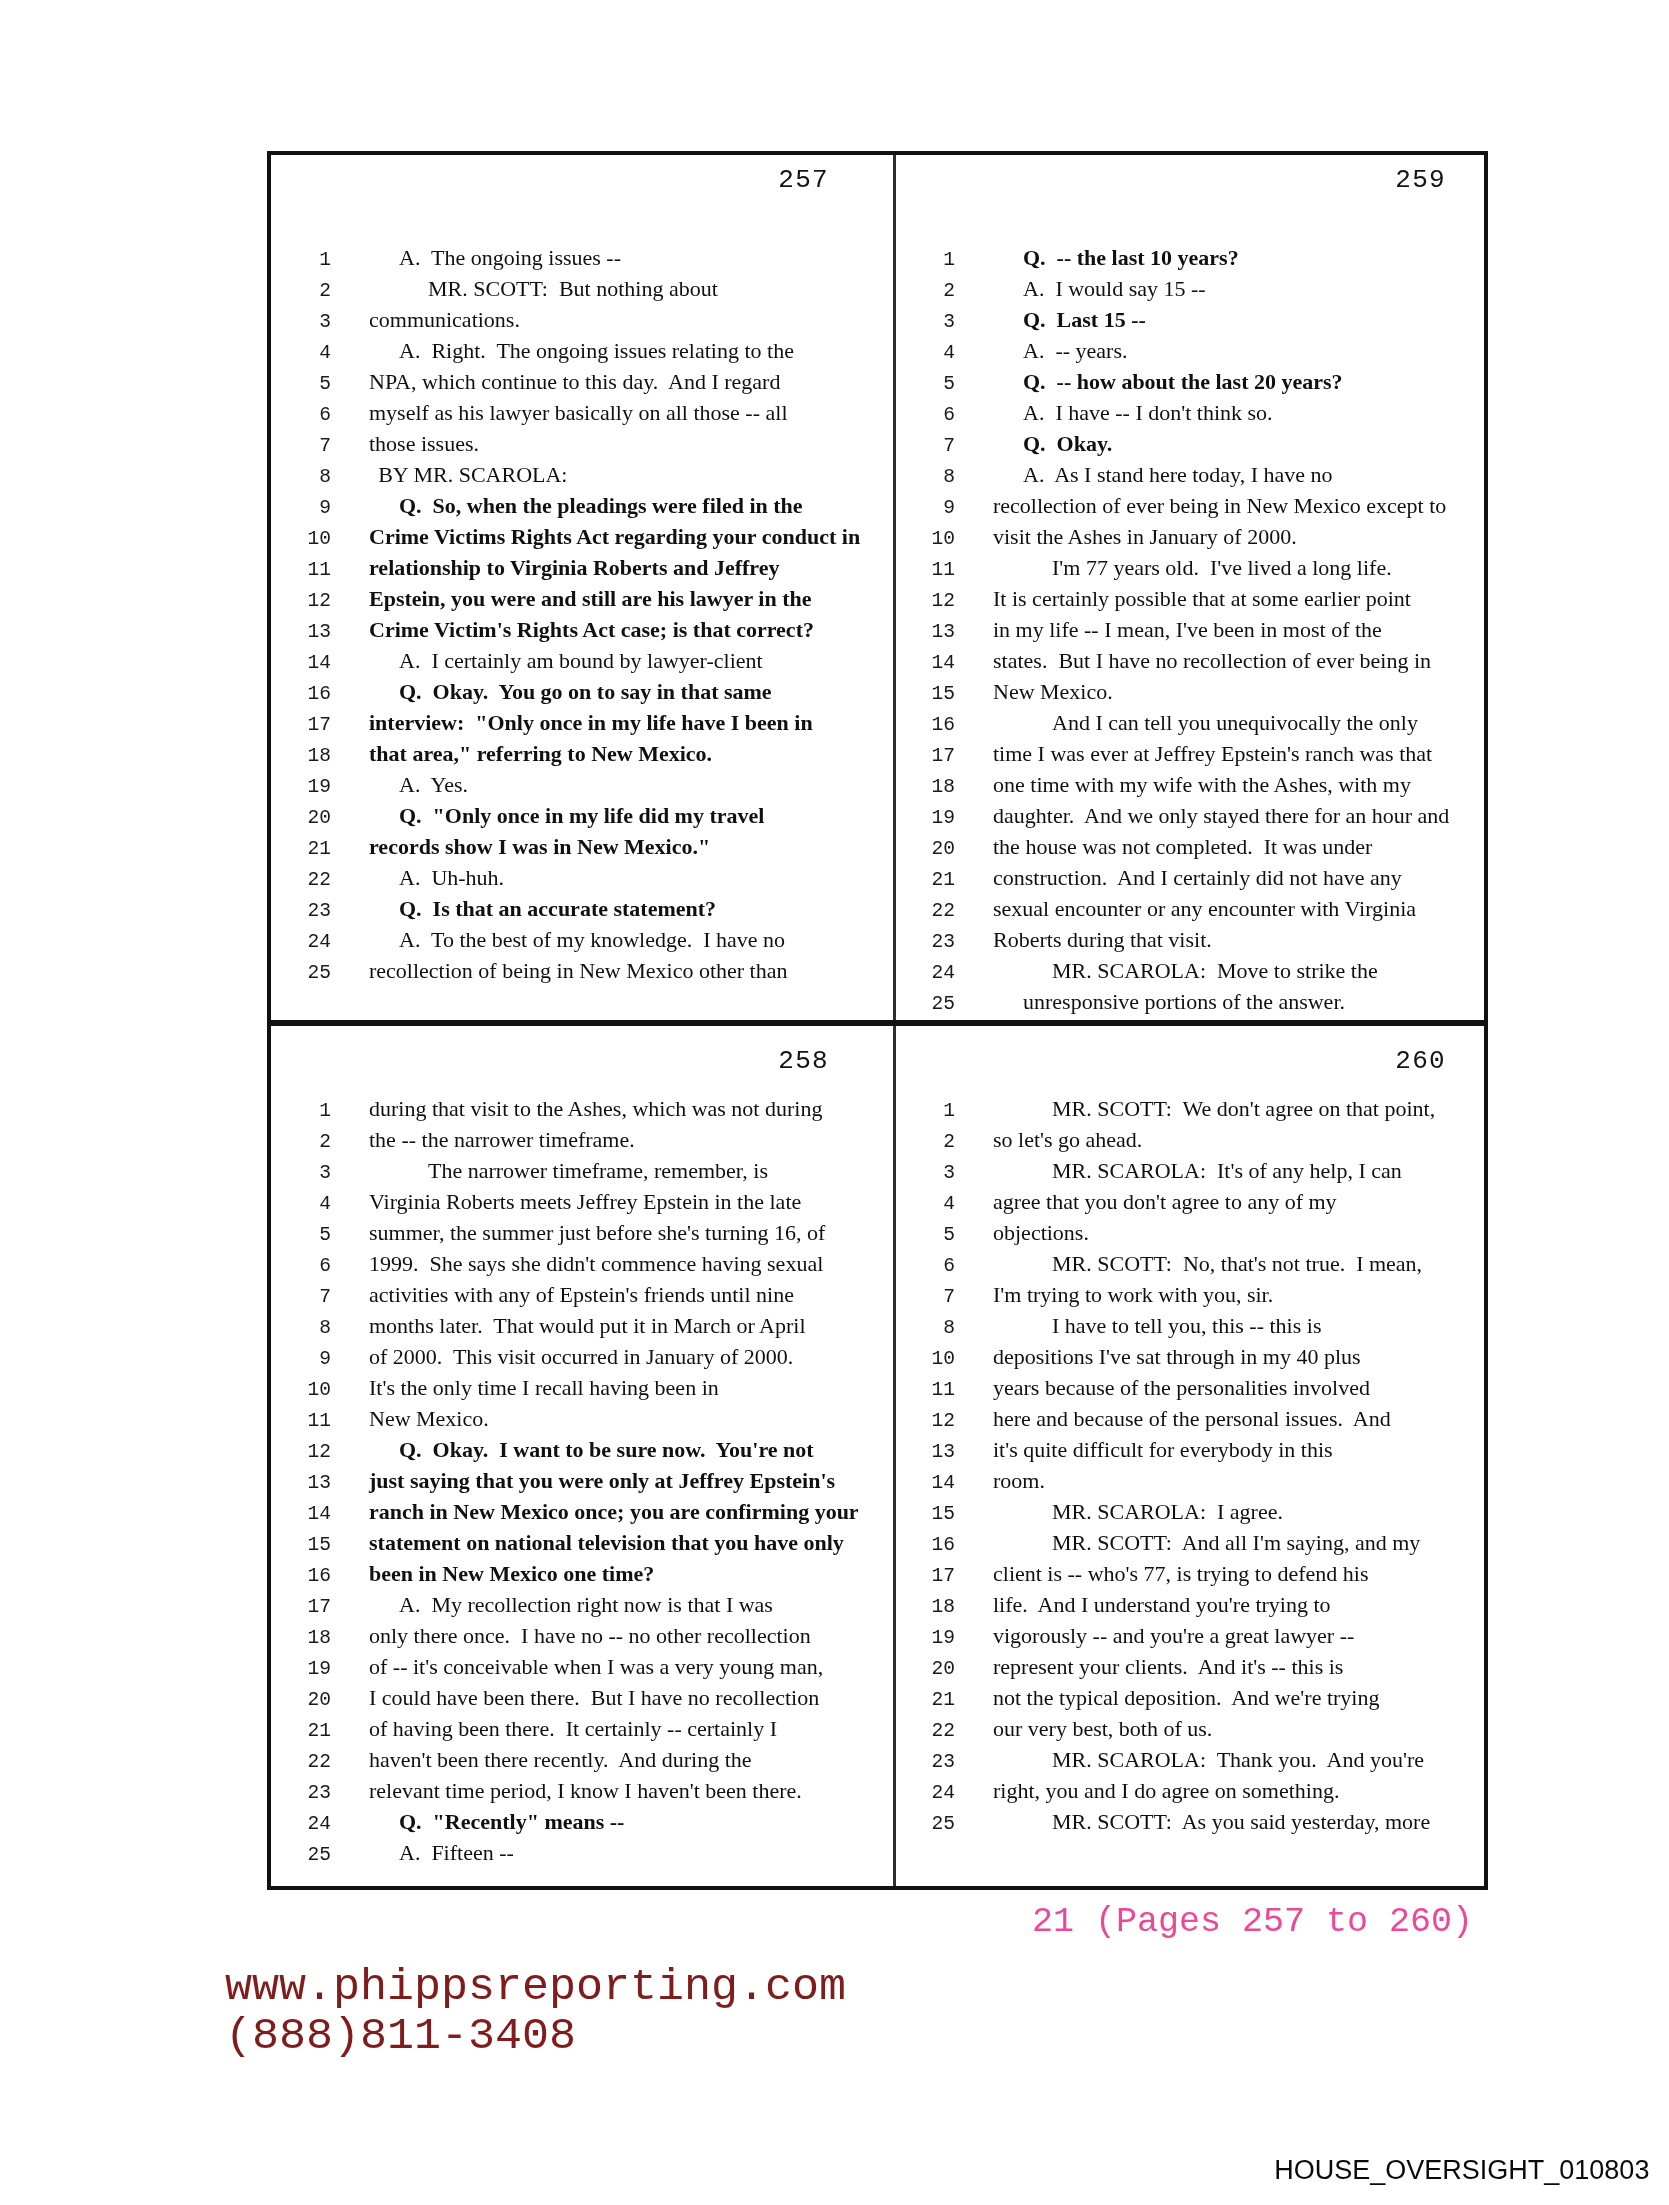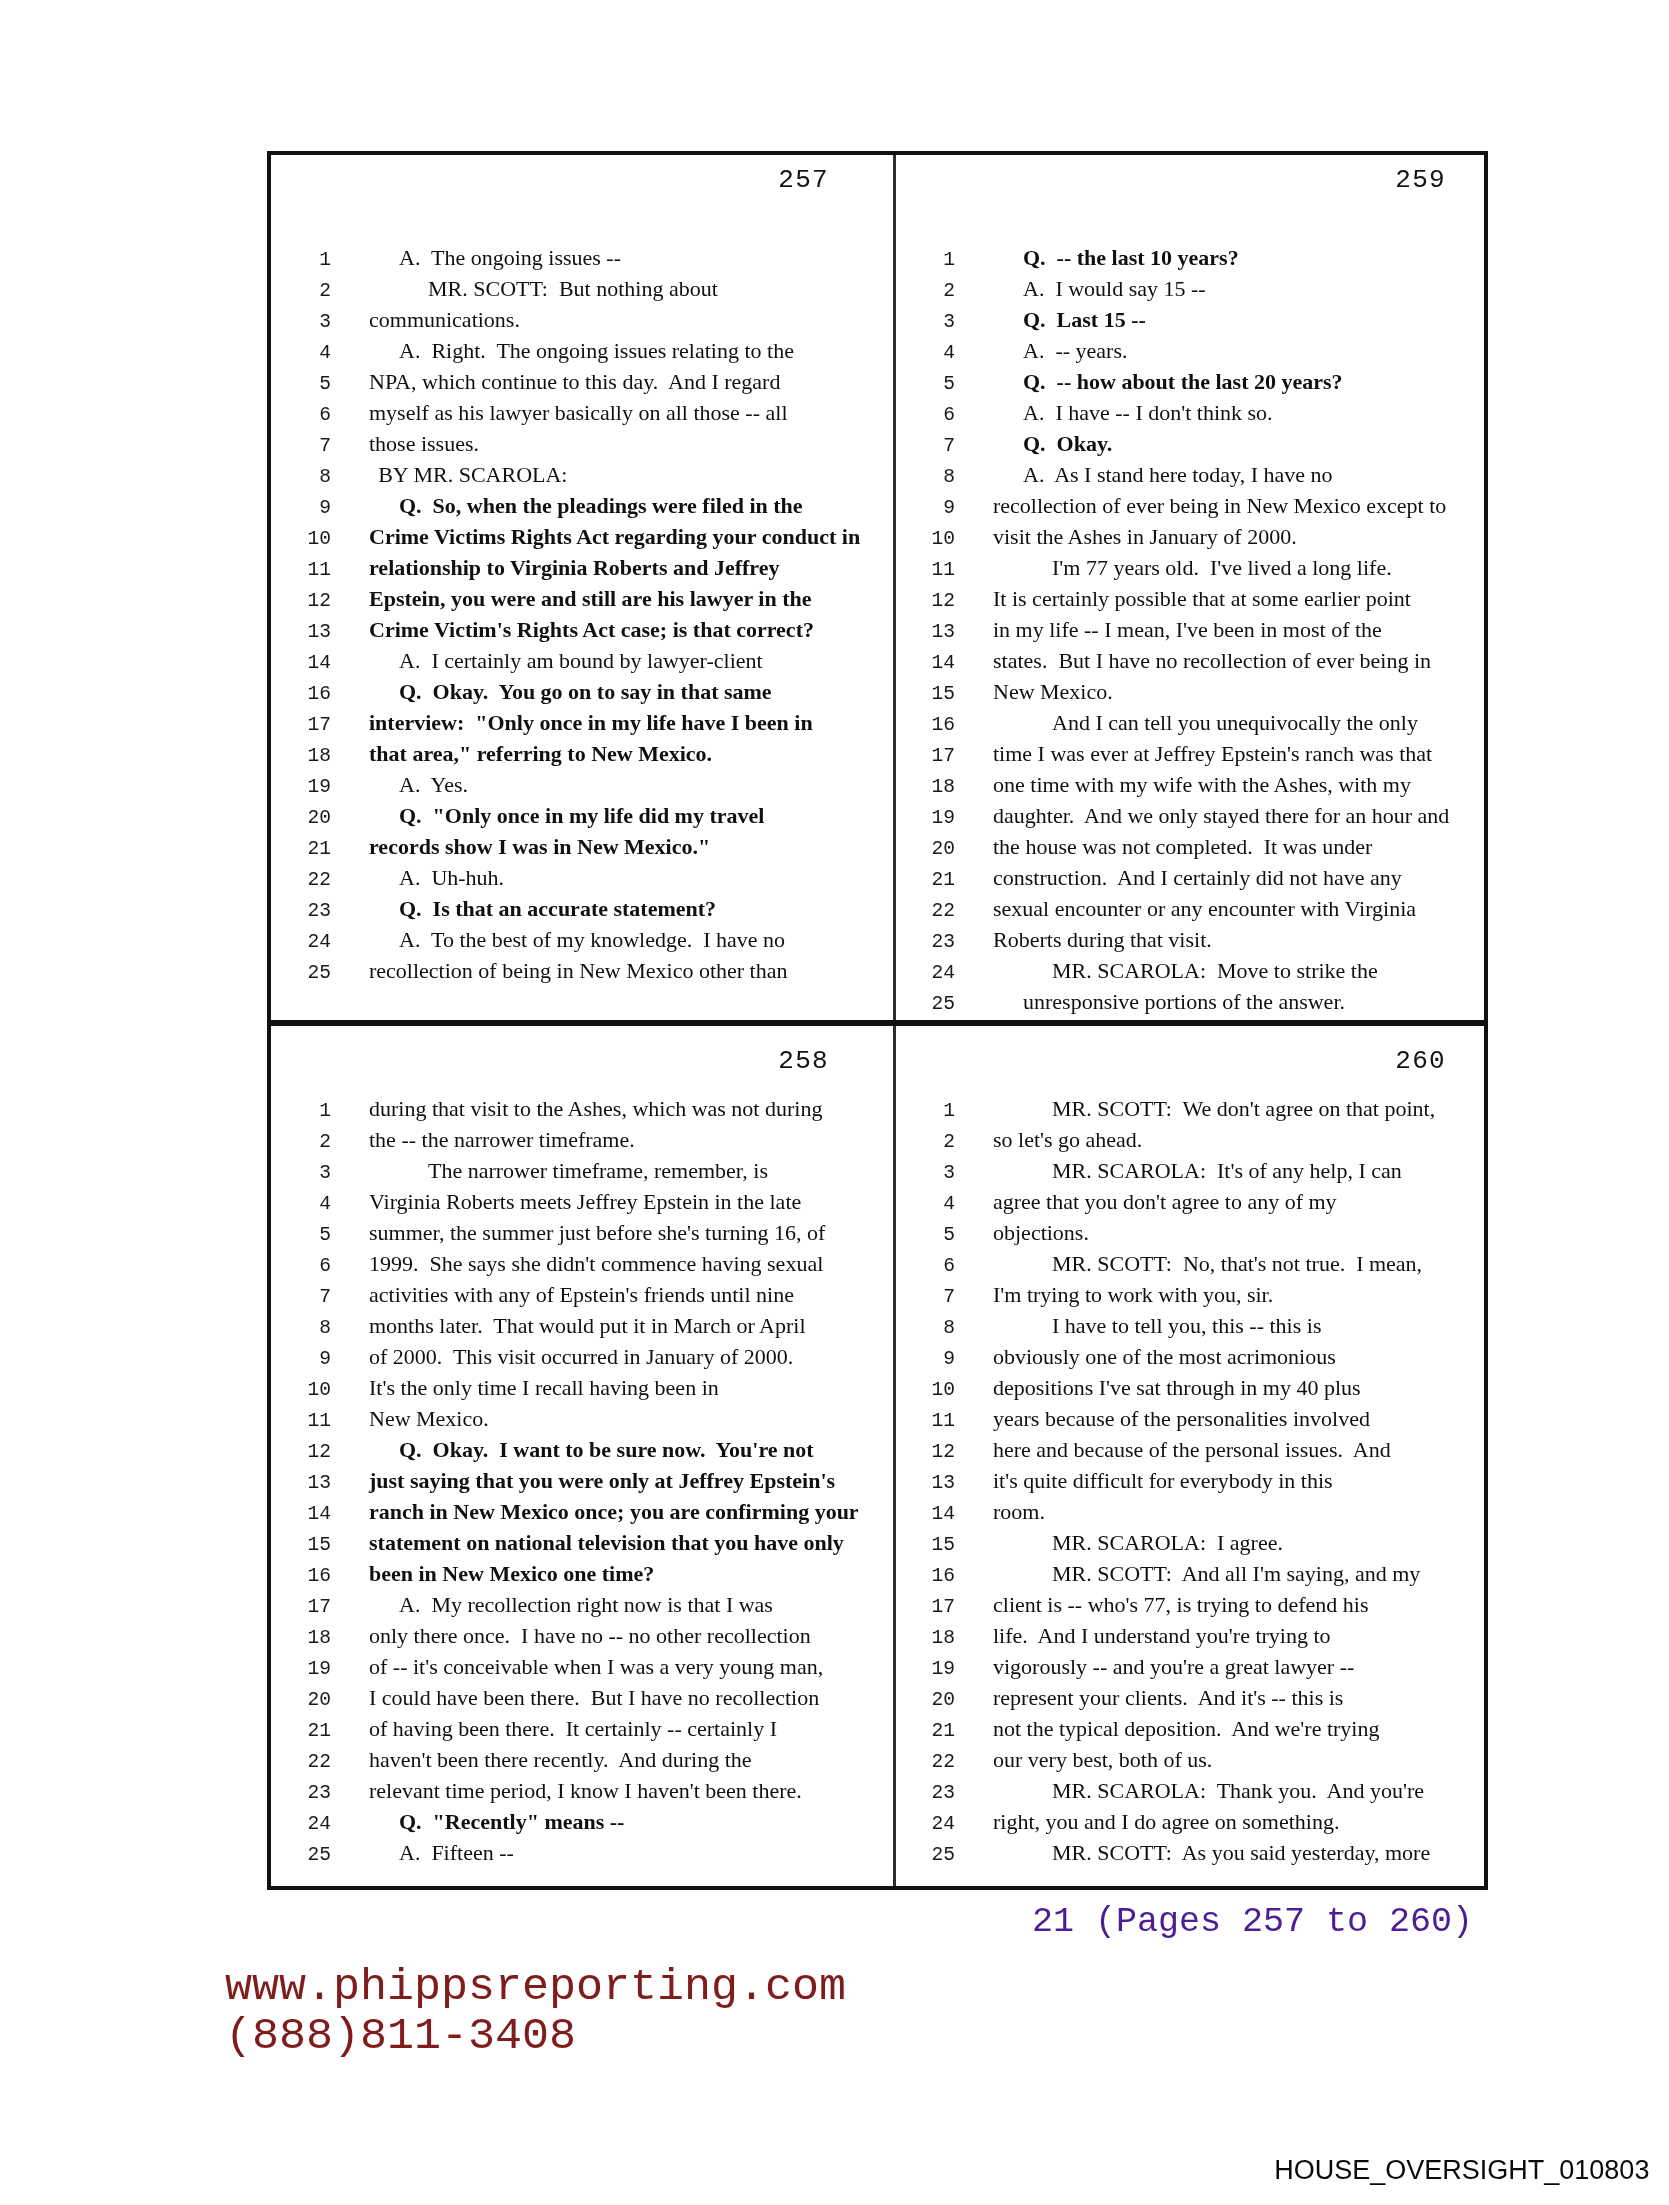--- a/index.html
+++ b/index.html
@@ -34,21 +34,21 @@
   .tx{
     display:inline-block;margin-left:38px;
     font-family:"Liberation Serif",serif;font-size:22px;color:#101010;
   }
   .tx.i1{padding-left:30px;}
   .tx.i2{padding-left:59px;}
   .tx.i3{padding-left:9.2px;}
   .tx.b{font-weight:bold;}
   .folio{
     position:absolute;top:1902px;left:267px;width:1206px;text-align:right;
-    font-family:"Liberation Mono",monospace;font-size:35px;color:#4c1d95;
+    font-family:"Liberation Mono",monospace;font-size:35px;color:#ec4899;
   }
   .reporter{
     position:absolute;left:225px;width:1309px;text-align:left;
     font-family:"Liberation Mono",monospace;font-size:45px;color:#7f1d1d;
   }
   .site{top:1962px;}
   .phone{top:2011px;}
   .watermark{
     position:absolute;top:2155px;right:19.6px;
     font-family:"Liberation Sans",sans-serif;font-size:27px;color:#0a0a0a;
@@ -158,21 +158,20 @@
   <div class="pgnum">260</div>
   <div class="lines">
       <div class="tl"><span class="ln">1</span><span class="tx i2">MR. SCOTT:  We don't agree on that point,</span></div>
       <div class="tl"><span class="ln">2</span><span class="tx i0">so let's go ahead.</span></div>
       <div class="tl"><span class="ln">3</span><span class="tx i2">MR. SCAROLA:  It's of any help, I can</span></div>
       <div class="tl"><span class="ln">4</span><span class="tx i0">agree that you don't agree to any of my</span></div>
       <div class="tl"><span class="ln">5</span><span class="tx i0">objections.</span></div>
       <div class="tl"><span class="ln">6</span><span class="tx i2">MR. SCOTT:  No, that's not true.  I mean,</span></div>
       <div class="tl"><span class="ln">7</span><span class="tx i0">I'm trying to work with you, sir.</span></div>
       <div class="tl"><span class="ln">8</span><span class="tx i2">I have to tell you, this -- this is</span></div>
-      <div class="tl"><span class="ln">9</span><span class="tx i0">obviously one of the most acrimonious</span></div>
       <div class="tl"><span class="ln">10</span><span class="tx i0">depositions I've sat through in my 40 plus</span></div>
       <div class="tl"><span class="ln">11</span><span class="tx i0">years because of the personalities involved</span></div>
       <div class="tl"><span class="ln">12</span><span class="tx i0">here and because of the personal issues.  And</span></div>
       <div class="tl"><span class="ln">13</span><span class="tx i0">it's quite difficult for everybody in this</span></div>
       <div class="tl"><span class="ln">14</span><span class="tx i0">room.</span></div>
       <div class="tl"><span class="ln">15</span><span class="tx i2">MR. SCAROLA:  I agree.</span></div>
       <div class="tl"><span class="ln">16</span><span class="tx i2">MR. SCOTT:  And all I'm saying, and my</span></div>
       <div class="tl"><span class="ln">17</span><span class="tx i0">client is -- who's 77, is trying to defend his</span></div>
       <div class="tl"><span class="ln">18</span><span class="tx i0">life.  And I understand you're trying to</span></div>
       <div class="tl"><span class="ln">19</span><span class="tx i0">vigorously -- and you're a great lawyer --</span></div>

